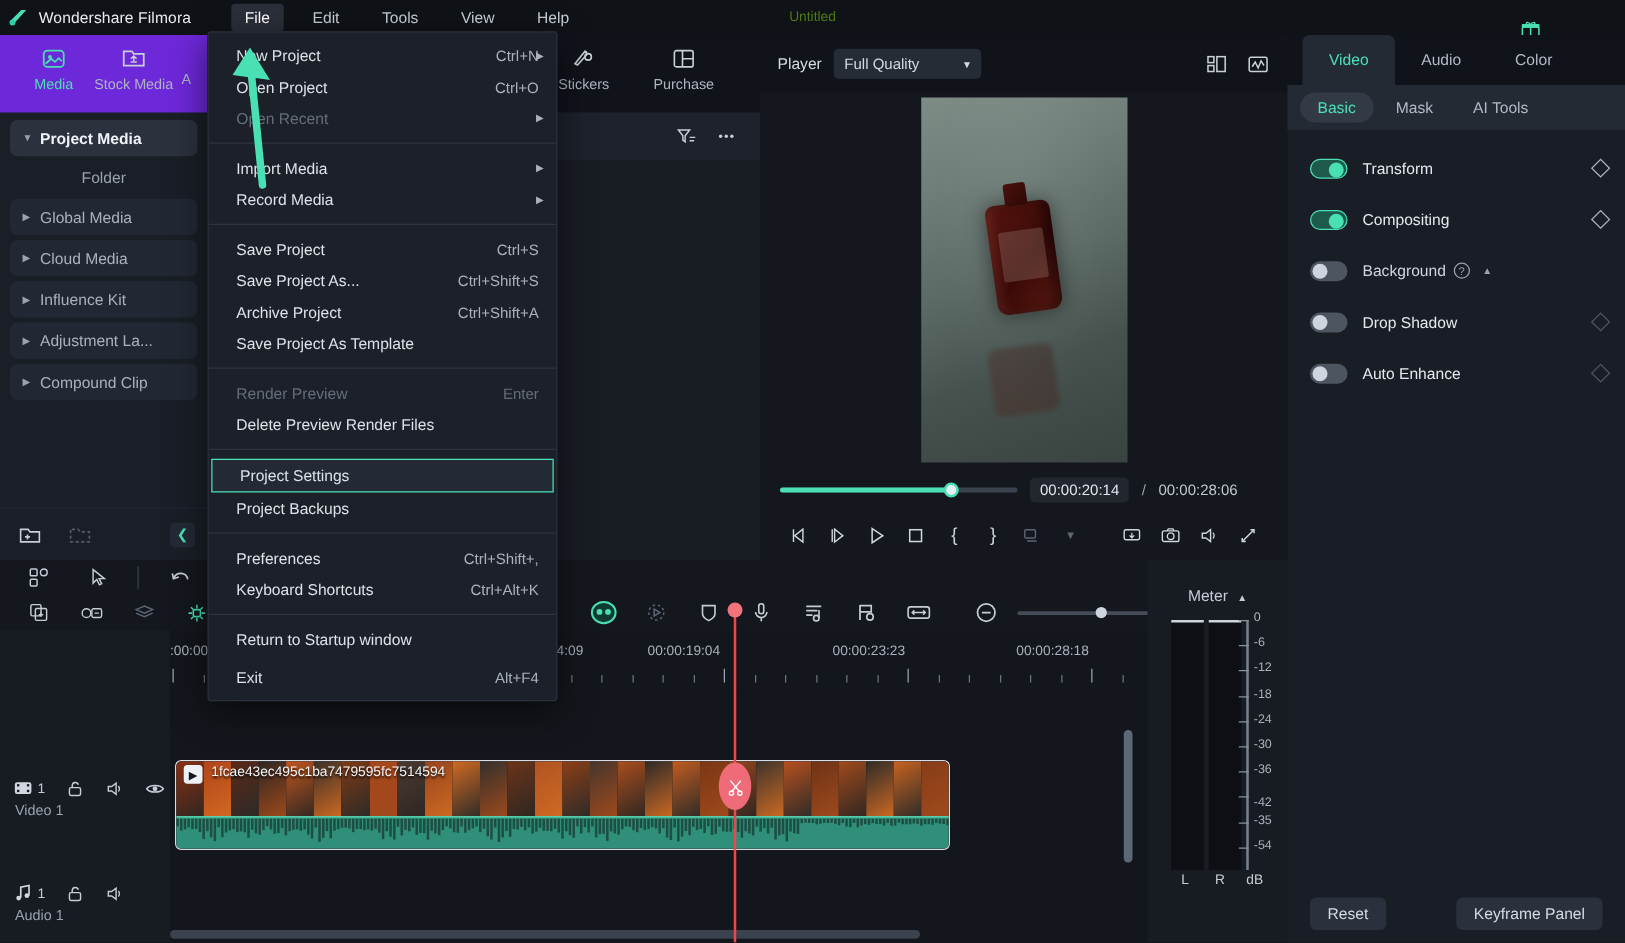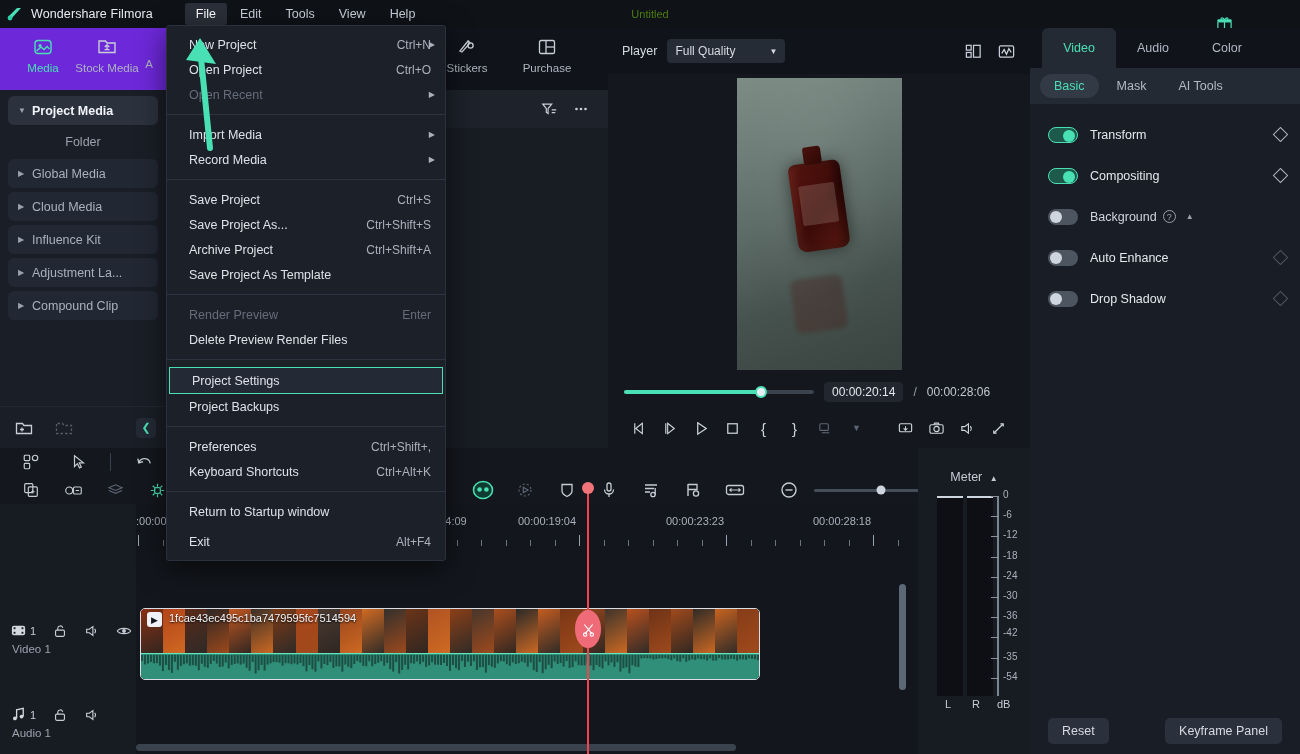--- a/index.html
+++ b/index.html
@@ -12,21 +12,21 @@
   }
   .app{ position:relative; width:1300px; height:692px; }
 
   
   .titlebar{
     position:absolute; left:0; top:0; width:1300px; height:28px;
     background:#0f1217; display:flex; align-items:center;
   }
   .logo{ width:22px; height:22px; margin-left:4px; display:flex; align-items:center; justify-content:center; }
   .brand{ font-size:12.5px; color:#e8ebf0; margin-left:5px; letter-spacing:.1px; }
-  .menubar{ display:flex; align-items:center; margin-left:32px; gap:2px; }
+  .menubar{ display:flex; align-items:center; margin-left:32px; gap:12px; }
   .menu-item{
     font-size:12.5px; color:#c9ced8; padding:4px 11px; border-radius:3px; cursor:default;
   }
   .menu-item.active{ background:#2a2f39; color:#ffffff; }
   .doc-title{
     position:absolute; left:0; right:0; text-align:center; font-size:11px; color:#4d7c0f;
     pointer-events:none;
   }
   .tb-right{ position:absolute; right:4px; top:15px; height:28px; display:flex; align-items:flex-start; gap:0px;flex-direction:column; }
   .tb-ico{
@@ -663,28 +663,28 @@
             <span class="knob"></span>
           </span>
         <span class="prop-label dim">Background</span>
         <span class="help-ico">?</span>
         <span class="caret-sm">▲</span>
       </div>
       <div class="prop-row">
         <span class="toggle">
             <span class="knob"></span>
           </span>
-        <span class="prop-label">Auto Enhance</span>
+        <span class="prop-label">Drop Shadow</span>
         <span class="diamond dim"></span>
       </div>
       <div class="prop-row">
         <span class="toggle">
             <span class="knob"></span>
           </span>
-        <span class="prop-label">Drop Shadow</span>
+        <span class="prop-label">Auto Enhance</span>
         <span class="diamond dim"></span>
       </div>
     </div>
 
     <div class="right-foot">
       <span class="ghost-btn">Reset</span>
       <span class="ghost-btn" style="margin-left:auto;">Keyframe Panel</span>
     </div>
   </div>
 
@@ -1194,21 +1194,21 @@
           <div class="meter-lbl" style="top:40.4px">-12</div>
           <div class="meter-tick" style="top:60.6px"></div>
           <div class="meter-lbl" style="top:60.6px">-18</div>
           <div class="meter-tick" style="top:80.8px"></div>
           <div class="meter-lbl" style="top:80.8px">-24</div>
           <div class="meter-tick" style="top:101.0px"></div>
           <div class="meter-lbl" style="top:101.0px">-30</div>
           <div class="meter-tick" style="top:121.2px"></div>
           <div class="meter-lbl" style="top:121.2px">-36</div>
           <div class="meter-tick" style="top:141.4px"></div>
-          <div class="meter-lbl" style="top:138px">-42</div>
+          <div class="meter-lbl" style="top:148px">-42</div>
           <div class="meter-tick" style="top:161.6px"></div>
           <div class="meter-lbl" style="top:161.6px">-35</div>
           <div class="meter-tick" style="top:181.8px"></div>
           <div class="meter-lbl" style="top:181.8px">-54</div>
         </div>
       <div class="meter-foot">
         <span style="width:26px;text-align:center;">L</span>
         <span style="width:30px;text-align:center;">R</span>
         <span style="margin-left:6px;">dB</span>
       </div>

